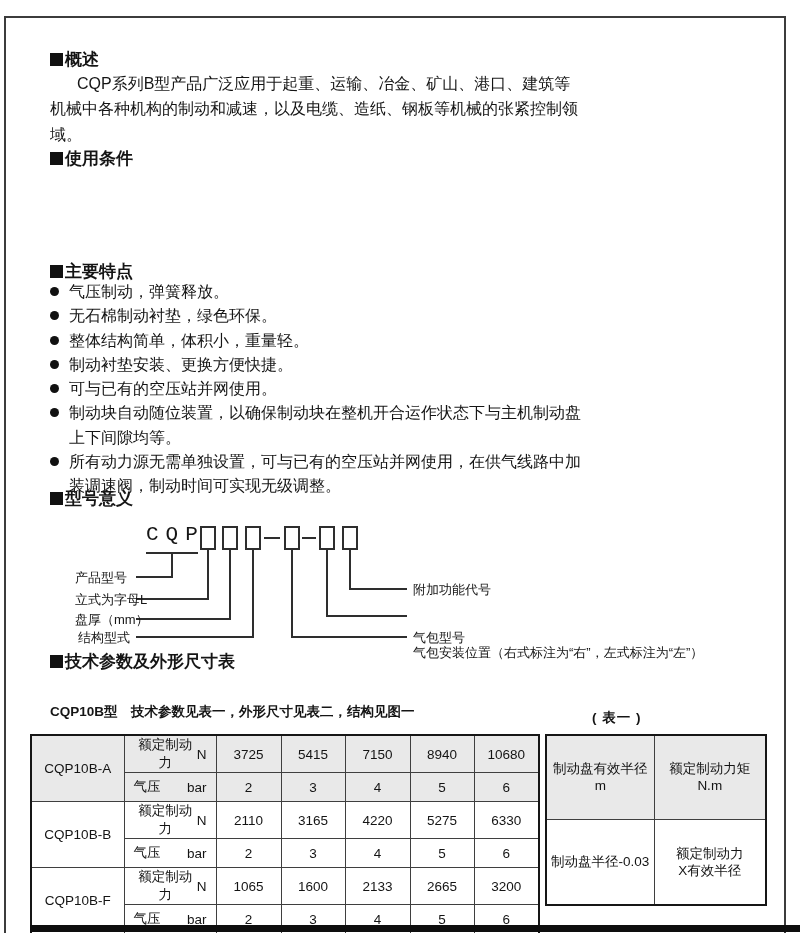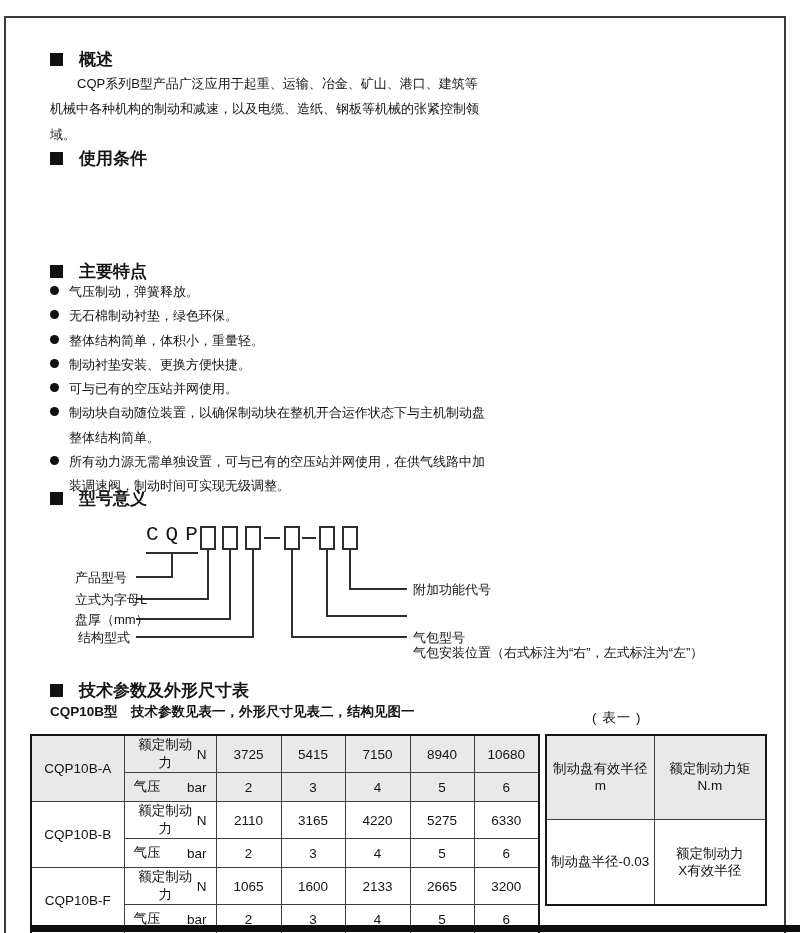--- a/index.html
+++ b/index.html
@@ -3,41 +3,41 @@
 <meta charset="utf-8">
 <style>
   html,body{margin:0;padding:0;}
   body{width:800px;height:933px;background:#fff;overflow:hidden;
        font-family:"Liberation Sans","DejaVu Sans",sans-serif;color:#151515;}
   #root{position:relative;width:800px;height:933px;overflow:hidden;}
   .page-border{position:absolute;left:4px;top:16px;width:778px;height:940px;
        border:2px solid #3c3c3c;}
   .footer-bar{position:absolute;left:30px;top:925px;width:770px;height:7px;background:#0e0e0e;}
 
-  .sec-title{position:absolute;left:50px;display:flex;align-items:center;gap:16px;
+  .sec-title{position:absolute;left:50px;display:flex;align-items:center;gap:2px;
        font-size:17px;font-weight:bold;white-space:nowrap;}
   .sq{width:13px;height:13px;background:#111;flex:0 0 auto;}
 
-  .textgroup{position:absolute;left:50px;width:710px;font-size:13px;line-height:24.3px;white-space:nowrap;}
+  .textgroup{position:absolute;left:50px;width:710px;font-size:16px;line-height:24.3px;white-space:nowrap;}
   .para{line-height:25.4px;}
   .indent{padding-left:27px;}
   .dot{display:inline-block;width:9px;height:9px;border-radius:50%;background:#111;
        margin-right:10px;vertical-align:1px;}
   .cont{padding-left:19px;}
 
   
   .cqp{position:absolute;left:146px;top:523px;font-family:"Liberation Mono","DejaVu Sans Mono",monospace;
        font-size:21px;font-weight:normal;letter-spacing:7px;}
   .dbox{position:absolute;width:16px;height:24px;border:2px solid #2e2e2e;top:526px;box-sizing:border-box;background:#fff;}
   .vline{position:absolute;width:2px;background:#2e2e2e;}
   .hline{position:absolute;height:2px;background:#2e2e2e;}
   .dlabel{position:absolute;font-size:13px;white-space:nowrap;}
 
   .subtitle{position:absolute;left:50px;top:703px;font-size:13.5px;font-weight:bold;white-space:nowrap;}
-  .tcaption{position:absolute;left:592px;top:709px;font-size:13.5px;font-weight:normal;letter-spacing:1px;white-space:nowrap;}
+  .tcaption{position:absolute;left:592px;top:709px;font-size:13.5px;font-weight:bold;letter-spacing:1px;white-space:nowrap;}
 
   table.tbl{position:absolute;top:734px;border-collapse:collapse;table-layout:fixed;
        border:2px solid #161616;background:#fff;}
   table.tbl td{border:1px solid #3f3f3f;text-align:center;vertical-align:middle;
        font-size:13.5px;padding:0;color:#141414;}
   #left-table{left:30px;width:508px;height:172px;}
   #left-table td{height:28px;}
   #right-table{left:545px;width:220px;height:172px;}
   .gray{background:#e9e9e9;}
   .lblcell{display:flex;justify-content:space-between;align-items:center;padding:0 9px;}
@@ -68,21 +68,21 @@
     <span class="sq"></span>
     <span>主要特点</span>
   </div>
   <div class="textgroup" style="top:280px">
     <div><span class="dot"></span><span>气压制动，弹簧释放。</span></div>
     <div><span class="dot"></span><span>无石棉制动衬垫，绿色环保。</span></div>
     <div><span class="dot"></span><span>整体结构简单，体积小，重量轻。</span></div>
     <div><span class="dot"></span><span>制动衬垫安装、更换方便快捷。</span></div>
     <div><span class="dot"></span><span>可与已有的空压站并网使用。</span></div>
     <div><span class="dot"></span><span>制动块自动随位装置，以确保制动块在整机开合运作状态下与主机制动盘</span></div>
-    <div class="cont">整体结构简单。</div>
+    <div class="cont">上下间隙均等。</div>
     <div><span class="dot"></span><span>所有动力源无需单独设置，可与已有的空压站并网使用，在供气线路中加</span></div>
     <div class="cont">装调速阀，制动时间可实现无级调整。</div>
   </div>
 
   <div class="sec-title" style="top:487px">
     <span class="sq"></span>
     <span>型号意义</span>
   </div>
 
   <div class="cqp">CQP</div>
@@ -114,21 +114,21 @@
   <div class="hline" style="left:349px;top:588px;width:58px"></div>
 
   <div class="dlabel" style="left:75px;top:569px">产品型号</div>
   <div class="dlabel" style="left:75px;top:591px">立式为字母L</div>
   <div class="dlabel" style="left:75px;top:611px">盘厚（mm）</div>
   <div class="dlabel" style="left:78px;top:629px">结构型式</div>
   <div class="dlabel" style="left:413px;top:581px">附加功能代号</div>
   <div class="dlabel" style="left:413px;top:644px">气包安装位置（右式标注为“右”，左式标注为“左”）</div>
   <div class="dlabel" style="left:413px;top:629px">气包型号</div>
 
-  <div class="sec-title" style="top:679px">
+  <div class="sec-title" style="top:650px">
     <span class="sq"></span>
     <span>技术参数及外形尺寸表</span>
   </div>
   <div class="subtitle">CQP10B型　技术参数见表一，外形尺寸见表二，结构见图一</div>
   <div class="tcaption">( 表一 )</div>
 
   <table class="tbl" id="left-table">
     <colgroup>
         <col style="width:93px">
         <col style="width:92px">

